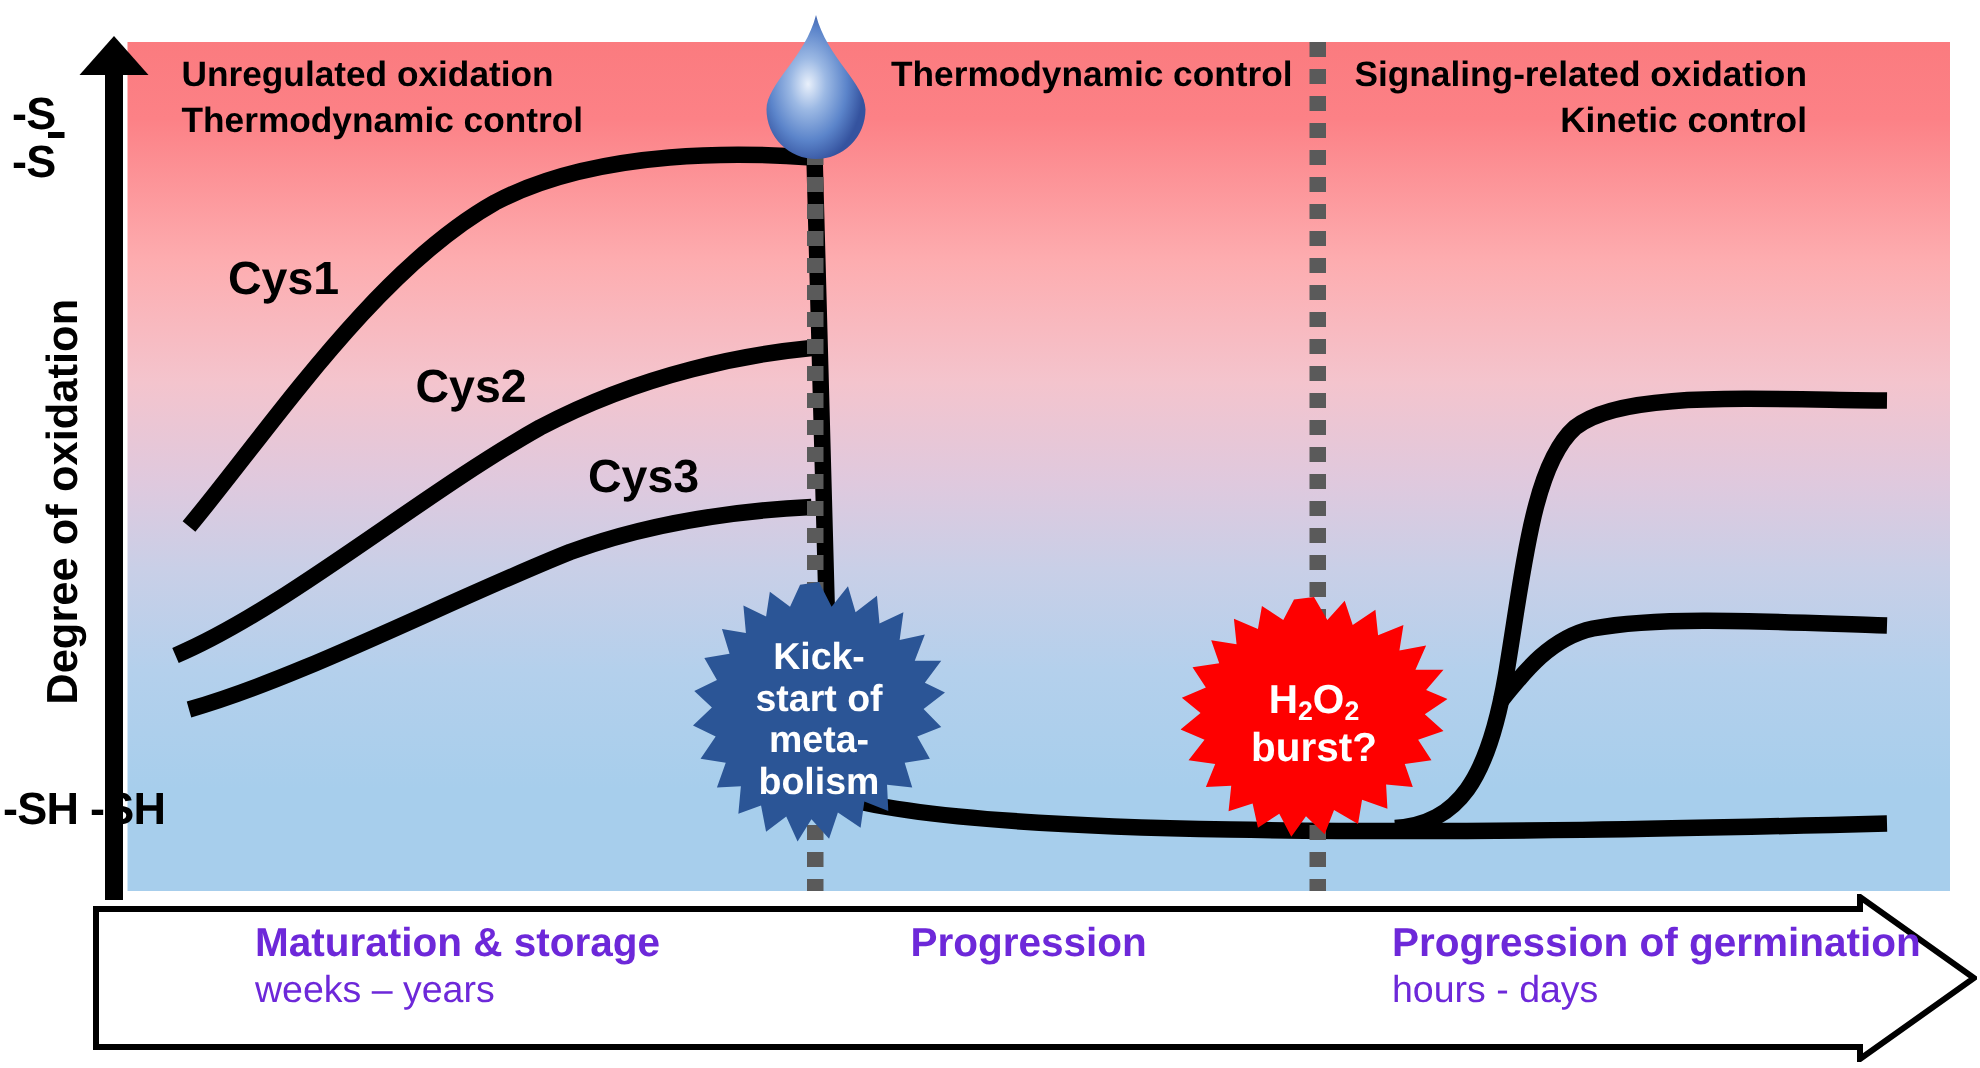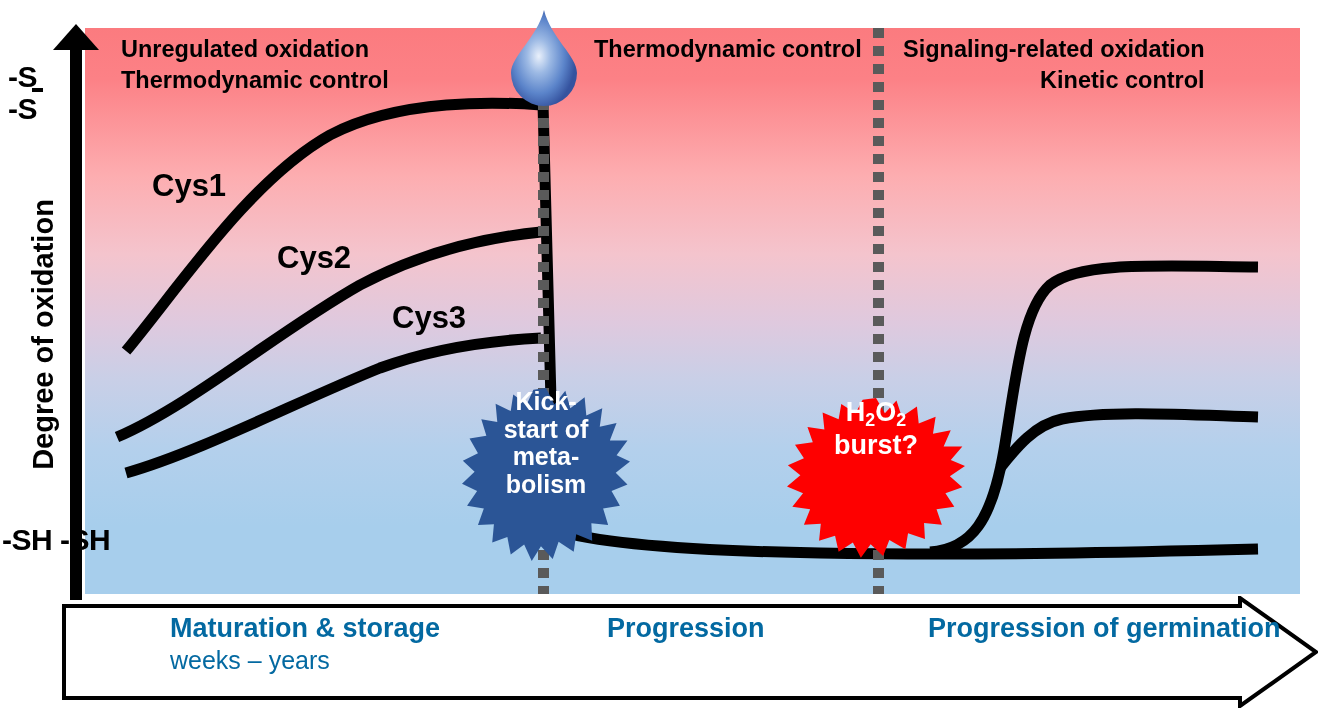--- a/index.html
+++ b/index.html
@@ -49,36 +49,36 @@
   #ann-2{left:594px;top:34px;}
   #ann-3{left:903px;top:34px;text-align:right;}
 
   
   .clab{position:absolute;font-size:31px;font-weight:bold;color:#000;}
   #clab-1{left:152px;top:168px;}
   #clab-2{left:277px;top:240px;}
   #clab-3{left:392px;top:300px;}
 
   
-  .burst{position:absolute;display:flex;justify-content:center;}
+  .burst{position:absolute;display:flex;align-items:center;justify-content:center;}
   .burst .txt{position:relative;z-index:3;text-align:center;color:#fff;
        font-weight:bold;line-height:1.1;}
   #burst-blue{left:462px;top:388px;width:168px;height:184px;}
   #burst-blue .txt{font-size:25px;}
   #burst-red{left:787px;top:398px;width:178px;height:170px;}
   #burst-red .txt{font-size:27px;}
   .burst svg{position:absolute;left:0;top:0;width:100%;height:100%;}
   sub{font-size:0.66em;vertical-align:-0.28em;}
 
   
   #drop{position:absolute;left:505px;top:8px;width:78px;height:98px;}
 
   
   #banner{position:absolute;left:62px;top:596px;width:1256px;height:112px;}
-  .bsec{position:absolute;color:#0369a1;white-space:nowrap;}
+  .bsec{position:absolute;color:#6d28d9;white-space:nowrap;}
   .bsec .b1{font-size:27px;font-weight:bold;line-height:1.24;}
   .bsec .b2{font-size:25px;font-weight:normal;line-height:1.24;}
   #bsec-1{left:108px;top:16px;}
   #bsec-2{left:545px;top:16px;}
   #bsec-3{left:866px;top:16px;}
 </style>
 </head>
 <body>
 
 <div id="fig">
@@ -178,16 +178,17 @@
     </svg>
     <div class="bsec" id="bsec-1">
       <div class="b1">Maturation &amp; storage</div>
       <div class="b2">weeks – years</div>
     </div>
     <div class="bsec" id="bsec-2">
       <div class="b1">Progression</div>
     </div>
     <div class="bsec" id="bsec-3">
       <div class="b1">Progression of germination</div>
+      <div class="b2">hours - days</div>
     </div>
   </div>
 
 </div>
 
 </body></html>

